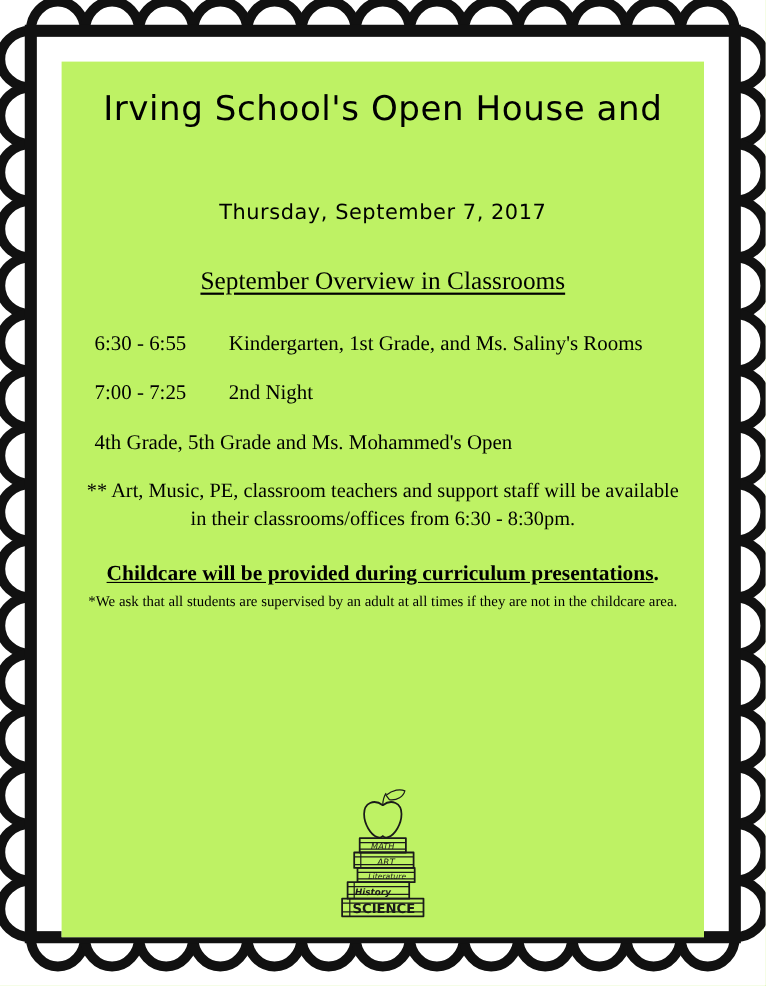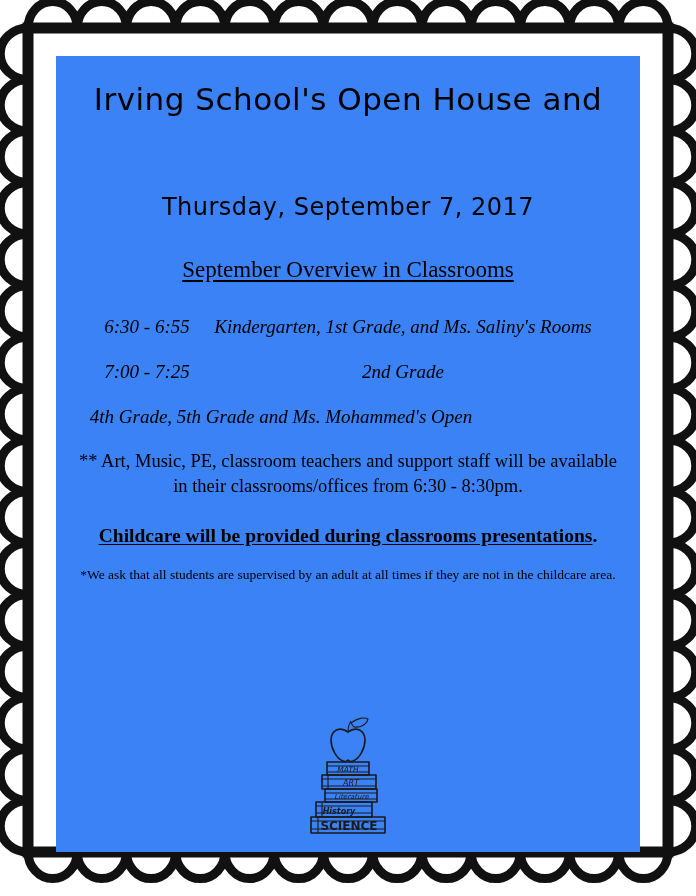--- a/index.html
+++ b/index.html
@@ -30,21 +30,21 @@
     display: block;
   }
 
   
   #flyer-content {
     position: absolute;
     left: 56px;
     top: 56px;
     width: 584px;
     height: 796px;
-    background: #3b82f6;
+    background: #bef264;
     box-sizing: border-box;
     padding: 22px 14px 0 14px;
     text-align: center;
   }
 
   .hand {
     font-family: "DejaVu Sans", sans-serif;
     font-weight: 400;
     letter-spacing: 0.5px;
   }
@@ -52,40 +52,39 @@
   #title-block {
     margin: 0 0 0 0;
   }
   .title-line {
     font-size: 31px;
     line-height: 42px;
     white-space: nowrap;
   }
 
   #event-date {
-    font-size: 24px;
+    font-size: 19px;
     line-height: 34px;
-    margin-top: 70px;
+    margin-top: 56px;
     white-space: nowrap;
   }
 
   #section-heading {
     font-size: 23px;
     line-height: 28px;
     margin-top: 32px;
     text-decoration: underline;
     text-underline-offset: 3px;
   }
 
   
   #schedule {
     margin-top: 30px;
-    text-align: center;
+    text-align: left;
     padding-left: 16px;
-    font-style: italic;
   }
   .schedule-row {
     display: flex;
     align-items: flex-start;
     margin-bottom: 20px;
   }
   .schedule-time {
     flex: 0 0 122px;
     font-size: 19px;
     line-height: 25px;
@@ -117,21 +116,21 @@
     font-weight: bold;
     padding: 0 22px;
   }
   #childcare-headline .ul {
     text-decoration: underline;
     text-underline-offset: 2px;
   }
   #childcare-footnote {
     font-size: 13.5px;
     line-height: 19px;
-    margin-top: 16px;
+    margin-top: 2px;
     padding: 0 2px;
   }
 
   
   #books-clipart {
     position: absolute;
     left: 50%;
     transform: translateX(-50%);
     bottom: 14px;
     width: 118px;
@@ -226,31 +225,31 @@
 
   <div id="section-heading">September Overview in Classrooms</div>
 
   <div id="schedule">
     <div class="schedule-row">
       <div class="schedule-time">6:30 - 6:55</div>
       <div class="schedule-desc">Kindergarten, 1st Grade, and Ms. Saliny's Rooms</div>
     </div>
     <div class="schedule-row">
       <div class="schedule-time">7:00 - 7:25</div>
-      <div class="schedule-desc">2nd Grade</div>
+      <div class="schedule-desc">2nd Night</div>
     </div>
     <div class="schedule-row">
       <div class="schedule-desc">4th Grade, 5th Grade and Ms. Mohammed's Open</div>
     </div>
   </div>
 
   <div id="staff-note">** Art, Music, PE, classroom teachers and support staff will be available in their classrooms/offices from 6:30 - 8:30pm.</div>
 
   <div id="childcare-block">
-    <div id="childcare-headline"><span class="ul">Childcare will be provided during classrooms presentations</span><span>.</span></div>
+    <div id="childcare-headline"><span class="ul">Childcare will be provided during curriculum presentations</span><span>.</span></div>
     <div id="childcare-footnote">*We ask that all students are supervised by an adult at all times if they are not in the childcare area.</div>
   </div>
 
   <div id="books-clipart">
     <svg viewBox="0 0 118 128">
 
       <g>
         <path class="bk-line" d="M59 22c-8-6-17-2-17 8 0 9 6 19 12 21 2 1 4 0 5-1 1 1 3 2 5 1 6-2 12-12 12-21 0-10-9-14-17-8z"></path>
         <path class="bk-thin" d="M59 22c0-5 1-8 3-11"></path>
         <path class="bk-thin" d="M62 13c6-5 13-6 17-4-1 5-7 9-14 8z"></path>

